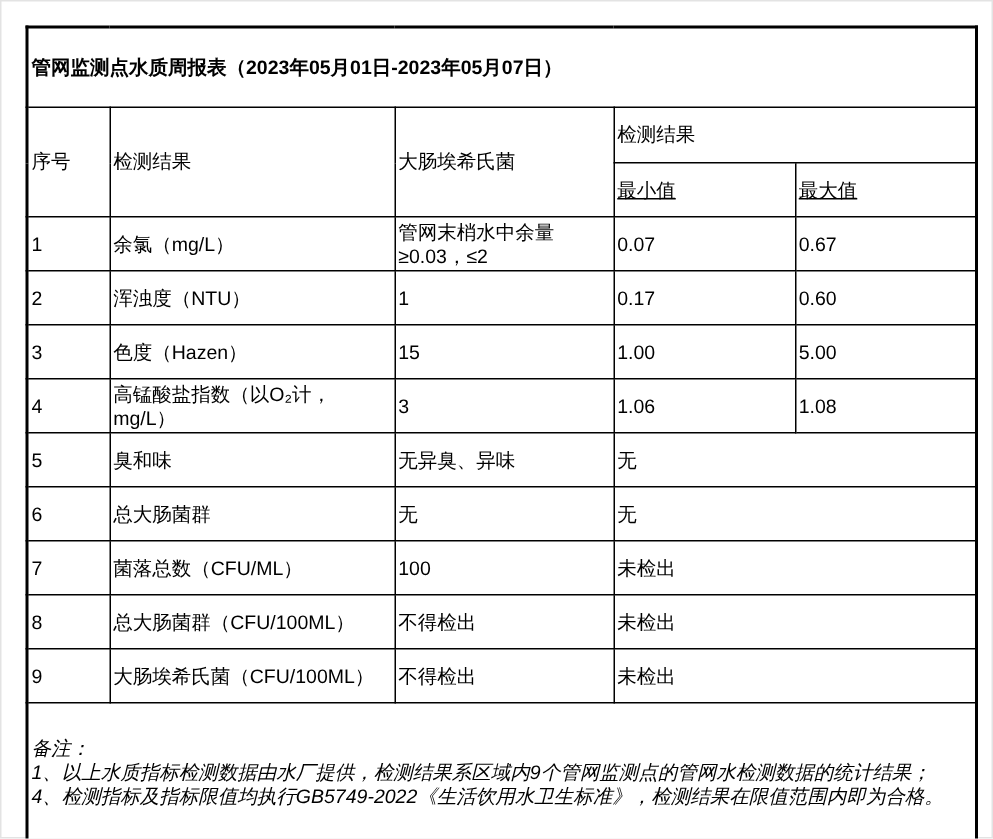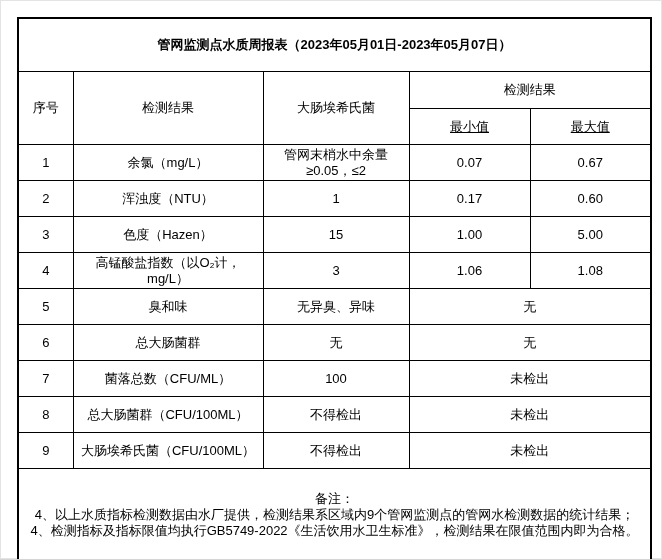--- a/index.html
+++ b/index.html
@@ -20,21 +20,20 @@
   }
   table.report {
     border-collapse: collapse;
     table-layout: fixed;
     width: 633px;
     border: 2px solid #000000;
     background: #ffffff;
   }
   table.report td {
     border: 1px solid #000000;
-    text-align: center;
     vertical-align: middle;
     font-size: 13px;
     line-height: 16px;
     padding: 1px 2px;
     overflow: hidden;
     word-break: break-word;
   }
   td.title-cell {
     height: 50px;
     font-size: 17px;
@@ -44,21 +43,21 @@
   tr.header-row-1 td { height: 34px; }
   tr.header-row-2 td { height: 33px; text-decoration: underline; }
   tr.data-row td { height: 33px; }
   td.notes-cell {
     height: 90px;
     text-align: left;
     vertical-align: top;
     padding: 8px 8px 0 5px;
     line-height: 19px;
   }
-  td.notes-cell div { white-space: nowrap; }
+  td.notes-cell div { white-space: nowrap; font-style: italic; }
 </style>
 </head>
 <body>
 
 <div class="sheet">
   <table class="report">
     <colgroup>
       <col style="width:55px">
       <col style="width:190px">
       <col style="width:146px">
@@ -78,21 +77,21 @@
       <tr class="header-row-2">
         <td>最小值</td>
         <td>最大值</td>
       </tr>
 
     </tbody>
     <tbody>
         <tr class="data-row">
           <td>1</td>
           <td>余氯（mg/L）</td>
-          <td>管网末梢水中余量≥0.05，≤2</td>
+          <td>管网末梢水中余量≥0.03，≤2</td>
           <td>0.07</td>
           <td>0.67</td>
         </tr>
         <tr class="data-row">
           <td>2</td>
           <td>浑浊度（NTU）</td>
           <td>1</td>
           <td>0.17</td>
           <td>0.60</td>
         </tr>
@@ -138,19 +137,19 @@
           <td>9</td>
           <td>大肠埃希氏菌（CFU/100ML）</td>
           <td>不得检出</td>
           <td colspan="2">未检出</td>
         </tr>
       </tbody>
     <tbody>
       <tr>
         <td class="notes-cell" colspan="5">
           <div>备注：</div>
-          <div>4、以上水质指标检测数据由水厂提供，检测结果系区域内9个管网监测点的管网水检测数据的统计结果；</div>
+          <div>1、以上水质指标检测数据由水厂提供，检测结果系区域内9个管网监测点的管网水检测数据的统计结果；</div>
           <div>4、检测指标及指标限值均执行GB5749-2022《生活饮用水卫生标准》，检测结果在限值范围内即为合格。</div>
         </td>
       </tr>
     </tbody>
   </table>
 </div>
 
 </body></html>

